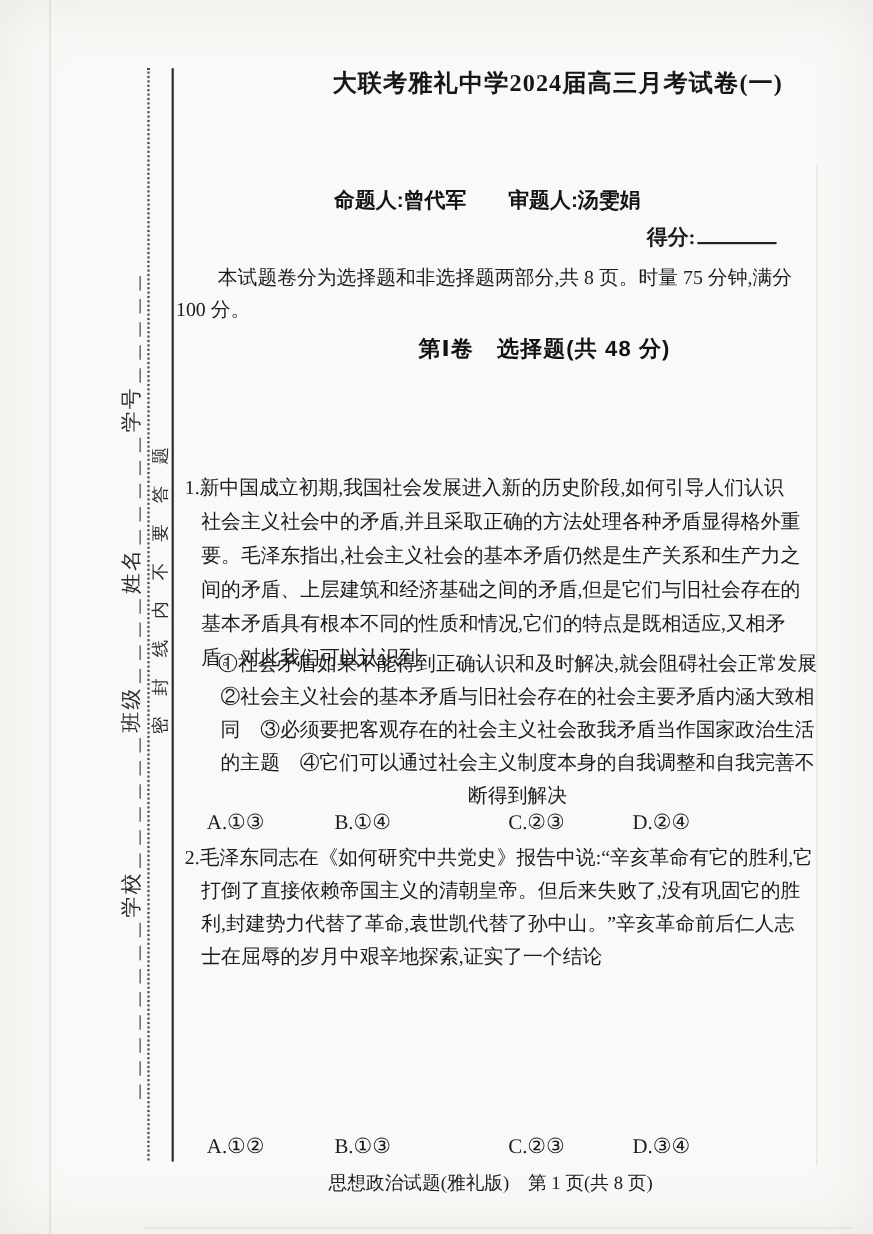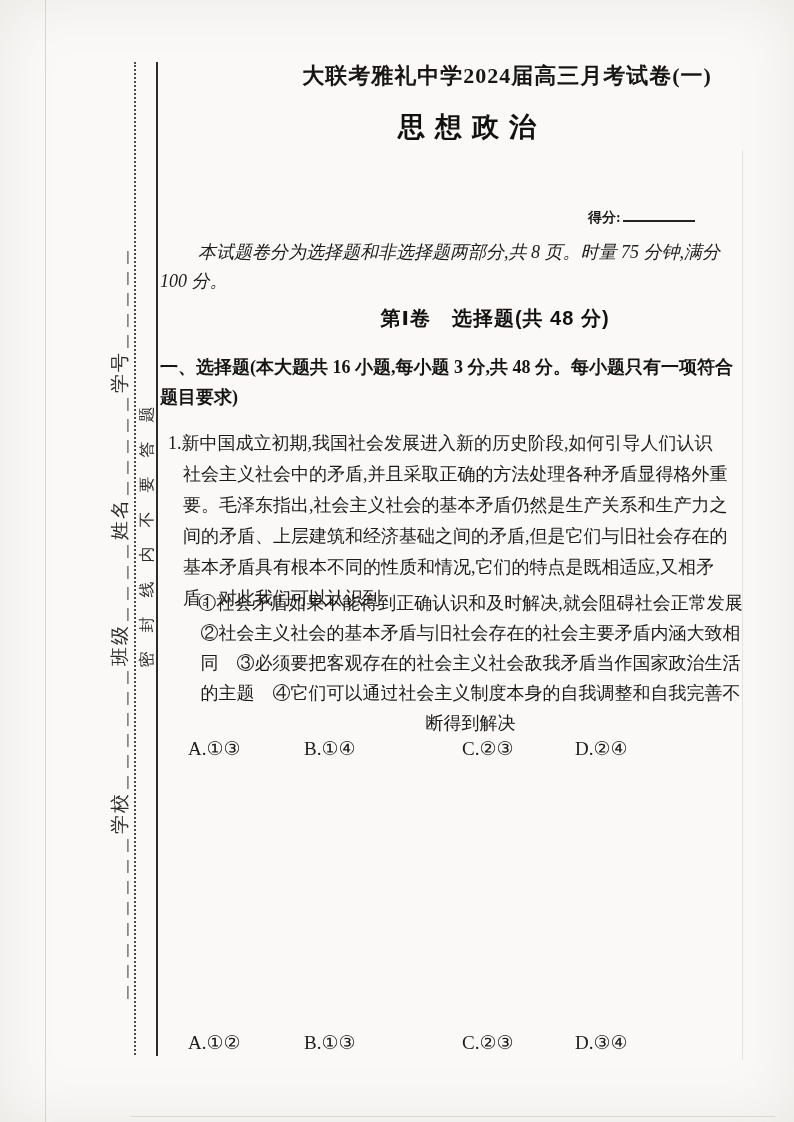--- a/index.html
+++ b/index.html
@@ -41,26 +41,26 @@
     position:absolute;left:157px;top:110px;width:620px;
     text-align:center;font-family:"Liberation Sans","DejaVu Sans",sans-serif;
     font-weight:900;font-size:27px;line-height:34px;letter-spacing:10px;text-indent:10px;color:#111;
   }
   .setters{
     position:absolute;left:157px;top:170px;width:572px;
     text-align:center;font-family:"Liberation Sans","DejaVu Sans",sans-serif;
     font-weight:bold;font-size:19px;line-height:26px;color:#141414;
   }
   .setters .reviewer{margin-left:38px;}
-  .score{position:absolute;left:588px;top:202px;font-weight:bold;font-size:14px;line-height:24px;}
+  .score{position:absolute;left:588px;top:202px;font-weight:bold;font-size:19px;line-height:24px;}
   .score-line{display:inline-block;width:72px;height:18px;border-bottom:2px solid #222;margin-left:2px;}
   
   .intro{
     position:absolute;left:160px;top:238px;width:560px;
-    font-size:18px;line-height:29px;text-indent:38px;white-space:pre-line;font-style:italic;
+    font-size:18px;line-height:29px;text-indent:38px;white-space:pre-line;
   }
   .part1{
     position:absolute;left:157px;top:306px;width:580px;
     text-align:center;font-family:"Liberation Sans","DejaVu Sans",sans-serif;
     font-weight:bold;font-size:20px;line-height:24px;letter-spacing:1px;color:#121212;padding-left:48px;
   }
   .section{
     position:absolute;left:160px;top:352px;width:585px;
     font-weight:bold;font-size:18px;line-height:30px;white-space:pre-line;color:#151515;
   }
@@ -92,54 +92,59 @@
   <div class="right-faint-line"></div>
   <div class="bottom-faint-line"></div>
 
   <div class="seal-dotted"></div>
   <div class="border-solid"></div>
 
   <div class="sidebar-fields">＿＿＿＿＿＿＿＿学校＿＿＿＿＿＿班级＿＿＿＿姓名＿＿＿＿＿学号＿＿＿＿＿</div>
   <div class="seal-text">密封线内不要答题</div>
 
   <div class="exam-title">大联考雅礼中学2024届高三月考试卷(一)</div>
-  <div class="subject">思想政治</div>
 
+  <div class="setters">
+    <span>命题人:曾代军</span><span class="reviewer">审题人:汤雯娟</span>
+  </div>
 
   <div class="score">
     <span>得分:</span><span class="score-line"></span>
   </div>
 
   <div class="intro">本试题卷分为选择题和非选择题两部分,共 8 页。时量 75 分钟,满分
 100 分。</div>
 
   <div class="part1">第Ⅰ卷　选择题(共 48 分)</div>
 
-  <div class="section">一、选择题(本大题共 16 小题,每小题 3 分,共 48 分。每小题只有一项符合
-题目要求)</div>
 
   <div class="stem q1s">1.新中国成立初期,我国社会发展进入新的历史阶段,如何引导人们认识
 社会主义社会中的矛盾,并且采取正确的方法处理各种矛盾显得格外重
 要。毛泽东指出,社会主义社会的基本矛盾仍然是生产关系和生产力之
 间的矛盾、上层建筑和经济基础之间的矛盾,但是它们与旧社会存在的
 基本矛盾具有根本不同的性质和情况,它们的特点是既相适应,又相矛
 盾。对此我们可以认识到</div>
   <div class="items q1i">①社会矛盾如果不能得到正确认识和及时解决,就会阻碍社会正常发展
 ②社会主义社会的基本矛盾与旧社会存在的社会主要矛盾内涵大致相
 同　③必须要把客观存在的社会主义社会敌我矛盾当作国家政治生活
 的主题　④它们可以通过社会主义制度本身的自我调整和自我完善不
 断得到解决</div>
   <div class="opts opts-q1">
     <span class="opt oA">A.①③</span>
     <span class="opt oB">B.①④</span>
     <span class="opt oC">C.②③</span>
     <span class="opt oD">D.②④</span>
   </div>
 
+  <div class="stem q2s">2.毛泽东同志在《如何研究中共党史》报告中说:“辛亥革命有它的胜利,它
+打倒了直接依赖帝国主义的清朝皇帝。但后来失败了,没有巩固它的胜
+利,封建势力代替了革命,袁世凯代替了孙中山。”辛亥革命前后仁人志
+士在屈辱的岁月中艰辛地探索,证实了一个结论</div>
   <div class="opts opts-q2">
     <span class="opt oA">A.①②</span>
     <span class="opt oB">B.①③</span>
     <span class="opt oC">C.②③</span>
     <span class="opt oD">D.③④</span>
   </div>
 
+  <div class="footer">思想政治试题(雅礼版)　第 1 页(共 8 页)</div>
 
 </div>
 
 </body></html>

